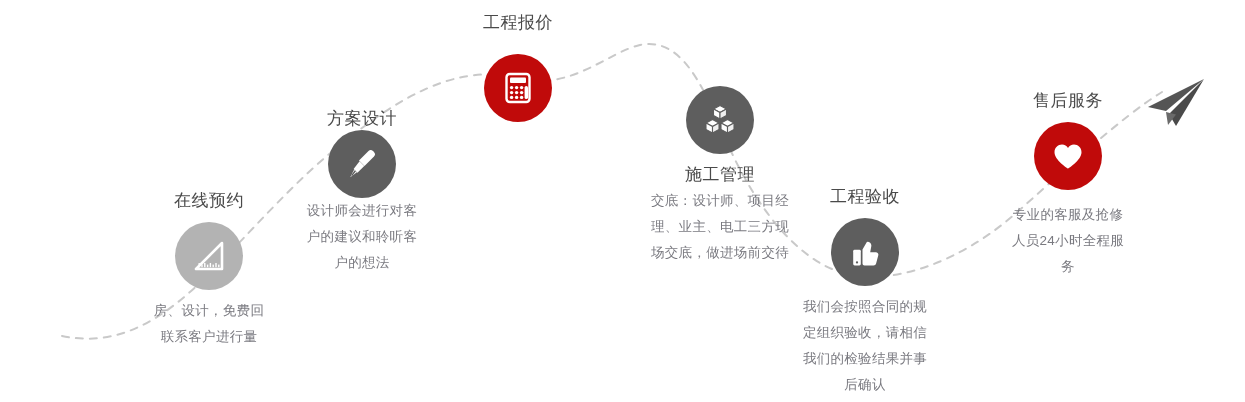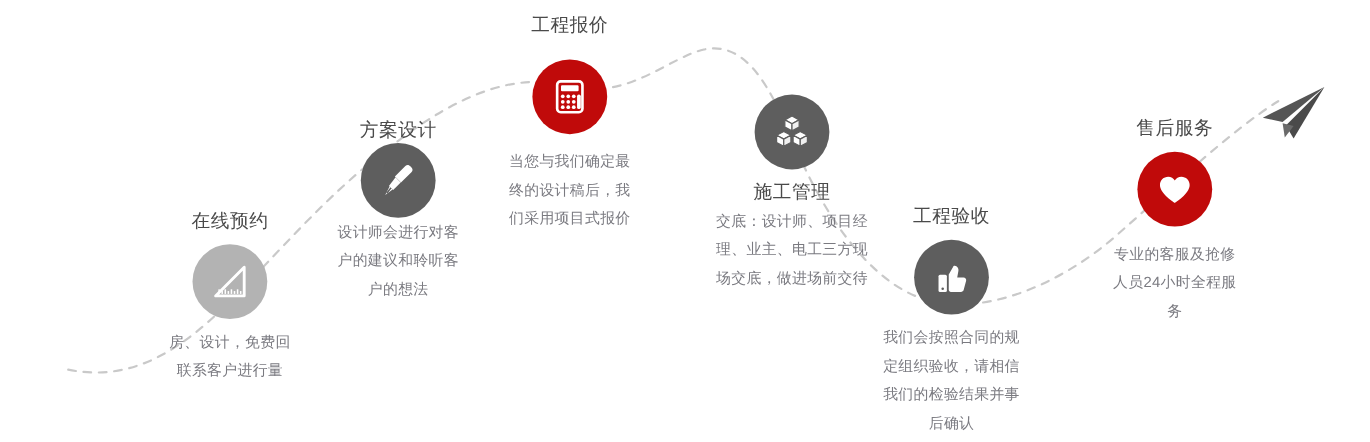--- a/index.html
+++ b/index.html
@@ -77,21 +77,21 @@
   #step-3 .step-desc { margin-top: 12px; }
 
   #step-4 { left: 620px; top: 86px; }
   #step-4 .step-title { margin-top: 10px; }
   #step-4 .step-desc { margin-top: 2px; }
 
   #step-5 { left: 765px; top: 186px; }
   #step-5 .step-title { margin-bottom: 10px; }
   #step-5 .step-desc { margin-top: 8px; }
 
-  #step-6 { left: 968px; top: 106px; }
+  #step-6 { left: 968px; top: 90px; }
   #step-6 .step-title { margin-bottom: 10px; }
   #step-6 .step-desc { margin-top: 12px; text-align: center; }
 
   #plane {
     position: absolute;
     left: 1142px;
     top: 76px;
     width: 66px;
     height: 58px;
   }
@@ -178,25 +178,20 @@
               <circle cx="23.6" cy="24.6" r="1.7"></circle>
               <circle cx="13.6" cy="29.4" r="1.7"></circle>
               <circle cx="18.6" cy="29.4" r="1.7"></circle>
               <circle cx="23.6" cy="29.4" r="1.7"></circle>
               <rect x="26.6" y="17.9" width="3.4" height="13.2" rx="1.7" ry="1.7"></rect>
             </g>
           </svg>
         </span>
       </div>
     </div>
-    <div class="step-desc">
-      <div>当您与我们确定最</div>
-      <div>终的设计稿后，我</div>
-      <div>们采用项目式报价</div>
-    </div>
   </div>
 
   <div class="step" id="step-4">
     <div class="step-icon-wrap">
       <div class="icon-circle" style="background:#5e5e5e;">
         <span>
           <svg width="40" height="40" viewBox="0 0 40 40">
             <g stroke="#5e5e5e" stroke-width="1.1" stroke-linejoin="round">
               <path d="M20 5.5 L26.5 9 L20 12.5 L13.5 9 Z" fill="#ffffff"></path>
               <path d="M13.5 9 L20 12.5 L20 19 L13.5 15.5 Z" fill="#ffffff"></path>

